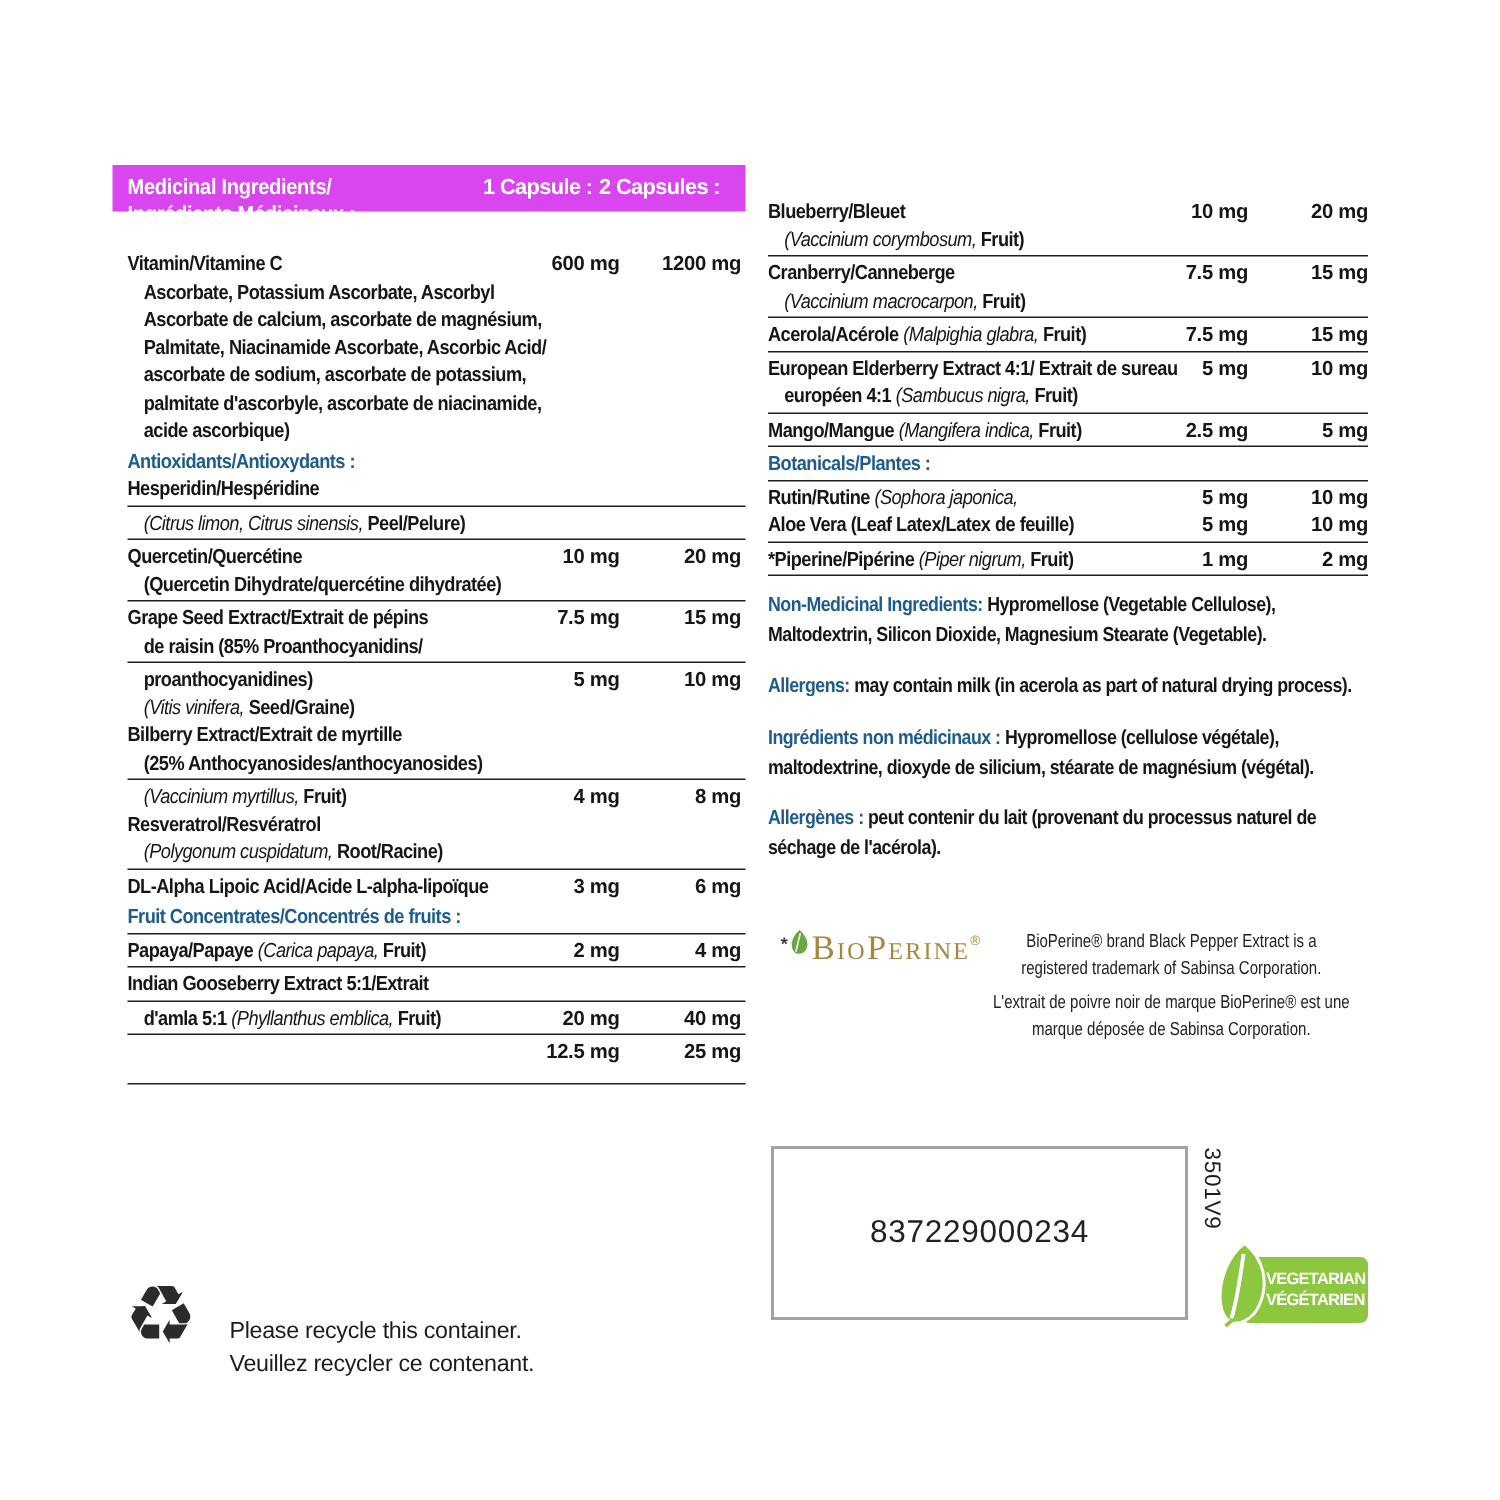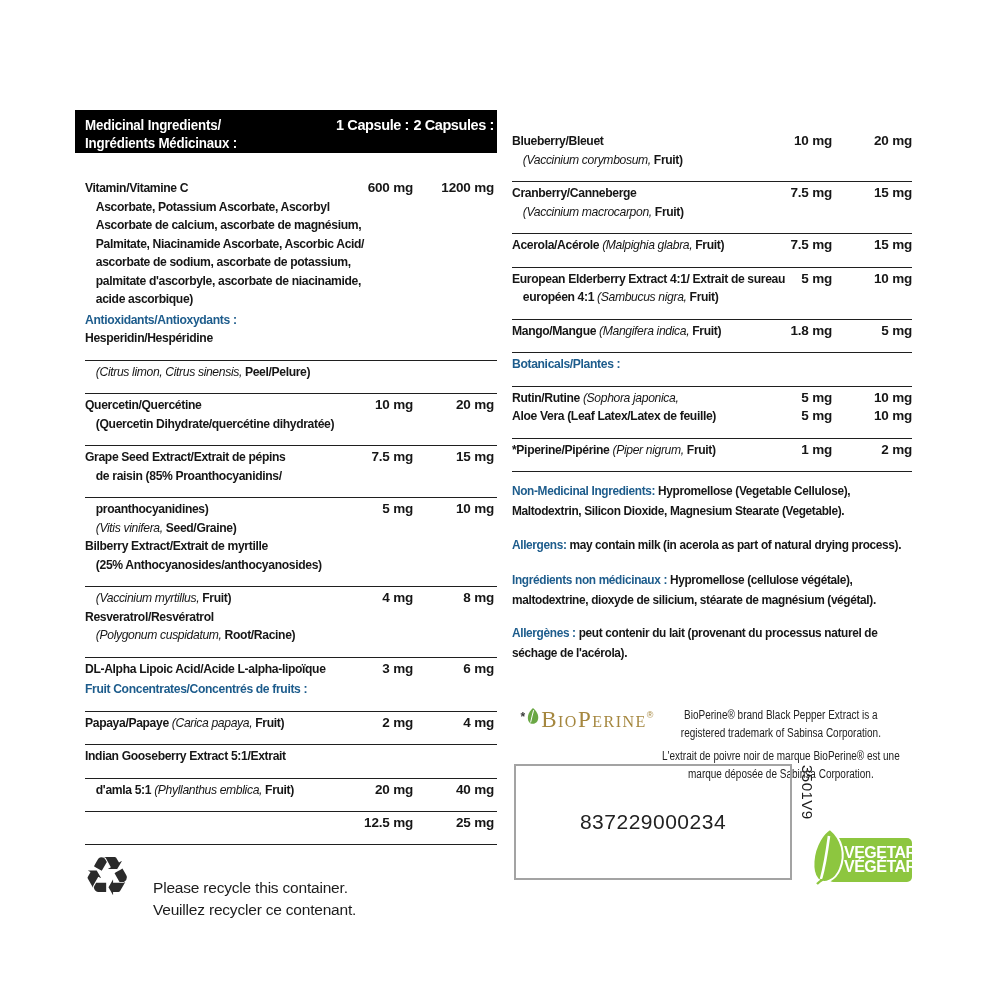--- a/index.html
+++ b/index.html
@@ -7,43 +7,43 @@
   body {
     width:1000px; height:1000px; background:#ffffff; position:relative;
     font-family:"Liberation Sans", sans-serif; color:#161616; overflow:hidden;
   }
 
   
   .col-left  { position:absolute; left:75px;  top:110px; width:422px; }
   .col-right { position:absolute; left:512px; top:113px; width:400px; }
 
   .thead {
-    background:#000000; color:#fff; display:flex; align-items:flex-start;
-    height:43px; padding:6px 0 5px 10px; font-weight:700; font-size:14.5px;
+    background:#d946ef; color:#fff; display:flex; align-items:flex-start;
+    height:31px; padding:6px 14px 5px 10px; font-weight:700; font-size:14.5px;
     line-height:18px; letter-spacing:-0.2px;
   }
   .thead-title { flex:1; transform:scaleX(0.92); transform-origin:0 0; white-space:nowrap; }
   .th-c1 { width:76px; text-align:right; white-space:nowrap; letter-spacing:-0.4px; flex:none; }
   .th-c2 { width:88px; text-align:right; white-space:nowrap; letter-spacing:-0.4px; flex:none; padding-right:3px; }
 
   .rows { padding:7px 0 0 10px;margin-top:19px; }
   .t-row {
     display:flex; align-items:flex-end; font-size:13.5px; font-weight:700;
     line-height:18.5px; letter-spacing:-0.4px; min-height:18.5px;
   }
   .c-name { display:block; flex:1; min-width:0; white-space:nowrap;
             transform:scaleX(0.9); transform-origin:0 50%; }
   .lat { font-style:italic; font-weight:400; }
   .c-v1 { flex:none; width:72px; text-align:right; white-space:nowrap; letter-spacing:-0.2px; }
   .c-v2 { flex:none; width:84px; text-align:right; white-space:nowrap; letter-spacing:-0.2px; padding-right:3px; }
   .col-right .c-v1 { width:76px; }
   .col-right .c-v2 { width:80px; padding-right:0; }
   .t-head { color:#1d5c8c; margin-top:2px; }
   .ind .c-name { padding-left:12px; }
-  .rule { border-bottom:1.5px solid #1f1f1f; padding-bottom:12px; margin-bottom:2px; }
+  .rule { border-bottom:1.5px solid #1f1f1f; padding-bottom:1px; margin-bottom:2px; }
   .bottom-rule { border-bottom:1.5px solid #1f1f1f; margin:11px 0 0 10px; }
 
   
   .para {
     width:455px; transform:scaleX(0.879); transform-origin:0 0;
     font-size:13.5px; font-weight:700; letter-spacing:-0.4px; line-height:20px;
     margin-top:9px;
   }
   .para .lead { color:#1d5c8c; }
   .para.fr-gap { margin-top:15px; }
@@ -80,21 +80,21 @@
   .recycle-icon {
     font-family:"DejaVu Sans", sans-serif; font-size:54px; line-height:56px;
     color:#2b2b2b; flex:none; width:58px;
   }
   .recycle-text { margin-left:12px; font-size:15.5px; line-height:22px; color:#1c1c1c; letter-spacing:-0.2px;margin-top:44px; }
 
   .veg {
     position:absolute; left:828px; top:838px; width:84px; height:44px;
     background:#8dc63f; border-radius:5px; color:#fff;
     display:flex; flex-direction:column; justify-content:center;
-    padding-left:16px; font-weight:700; font-size:16px; line-height:14.5px;
+    padding-left:16px; font-weight:700; font-size:11px; line-height:14.5px;
     letter-spacing:-0.5px; white-space:nowrap;
   }
   .veg-leaf { position:absolute; left:-17px; top:-11px; }
 </style>
 </head>
 <body>
 
 <div class="col-left">
   <div class="thead">
     <div class="thead-title">
@@ -276,21 +276,21 @@
         <span class="c-v1">5 mg</span>
         <span class="c-v2">10 mg</span>
       </div>
       <div class="t-row rule ind">
         <span class="c-name"><span>européen 4:1 </span><span class="lat">(Sambucus nigra,</span><span> Fruit)</span></span>
         <span class="c-v1"></span>
         <span class="c-v2"></span>
       </div>
       <div class="t-row rule">
         <span class="c-name"><span>Mango/Mangue </span><span class="lat">(Mangifera indica,</span><span> Fruit)</span></span>
-        <span class="c-v1">1.8 mg</span>
+        <span class="c-v1">2.5 mg</span>
         <span class="c-v2">5 mg</span>
       </div>
       <div class="t-row t-head rule">
         <span class="c-name"><span>Botanicals/Plantes :</span></span>
         <span class="c-v1"></span>
         <span class="c-v2"></span>
       </div>
       <div class="t-row">
         <span class="c-name"><span>Rutin/Rutine </span><span class="lat">(Sophora japonica,</span></span>
         <span class="c-v1">5 mg</span>

